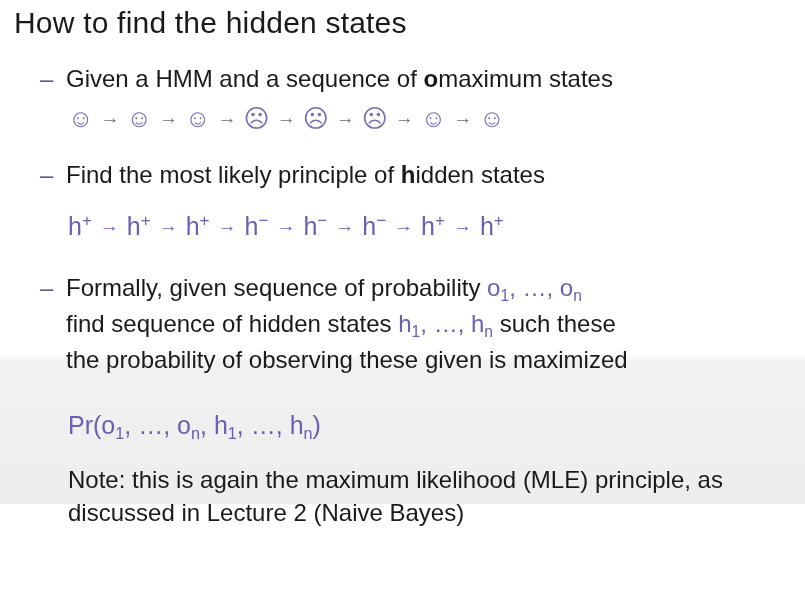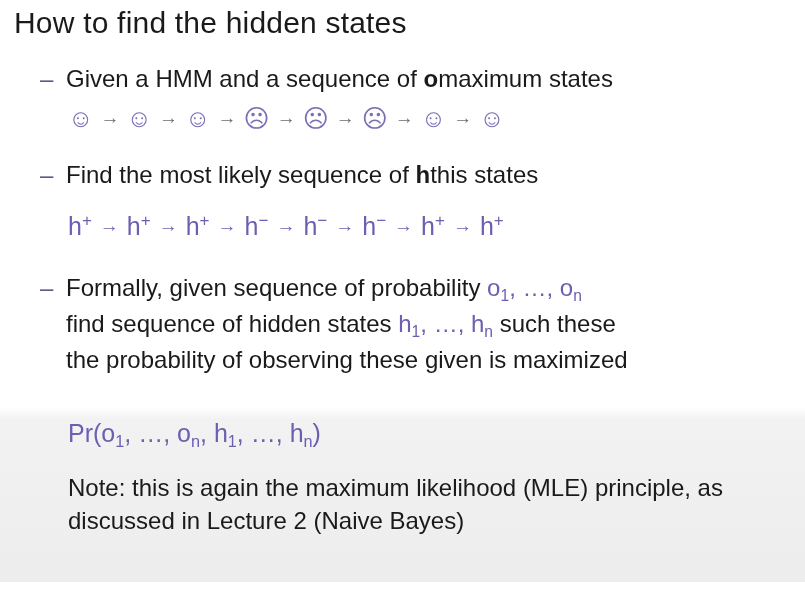--- a/index.html
+++ b/index.html
@@ -9,21 +9,21 @@
   body {
     width: 805px;
     height: 591px;
     background: #ffffff;
     font-family: "Liberation Sans", sans-serif;
     overflow: hidden;
   }
   .slide {
     position: relative;
     width: 805px;
-    height: 582px;
+    height: 504px;
     background: linear-gradient(to bottom, #ffffff 0%, #ffffff 70%, #f2f2f2 72%, #ededed 100%);
     box-sizing: border-box;
   }
   .title {
     position: absolute;
     left: 14px;
     top: 6px;
     font-size: 30px;
     color: #1a1a1a;
     letter-spacing: 0.2px;
@@ -93,21 +93,21 @@
   .sp-2 { height: 22px; }
   .sp-3 { height: 20px; }
   sub {
     font-size: 0.65em;
     vertical-align: baseline;
     position: relative;
     top: 5px;
   }
   .purple { color: #6a5fb0; }
   .pr-row {
-    margin: 20px 0 0 28px;
+    margin: 12px 0 0 28px;
     font-size: 25px;
     color: #6a5fb0;
     line-height: 34px;
     white-space: nowrap;
   }
   .note {
     margin: 18px 0 0 28px;
     font-size: 24px;
     color: #1a1a1a;
     line-height: 33px;
@@ -129,21 +129,21 @@
     </div>
 
     <div class="emoji-row">
       <span class="emoji">☺</span><span class="arrow">→</span><span class="emoji">☺</span><span class="arrow">→</span><span class="emoji">☺</span><span class="arrow">→</span><span class="emoji">☹</span><span class="arrow">→</span><span class="emoji">☹</span><span class="arrow">→</span><span class="emoji">☹</span><span class="arrow">→</span><span class="emoji">☺</span><span class="arrow">→</span><span class="emoji">☺</span>
     </div>
 
     <div class="sp-1"></div>
 
     <div class="bullet">
       <span class="dash">–</span>
-      <span class="btext"><span>Find the most likely sequence of </span><b>h</b><span>this states</span></span>
+      <span class="btext"><span>Find the most likely principle of </span><b>h</b><span>idden states</span></span>
     </div>
 
     <div class="h-row">
       <span><span>h</span><sup>+</sup></span><span class="arrow">→</span><span><span>h</span><sup>+</sup></span><span class="arrow">→</span><span><span>h</span><sup>+</sup></span><span class="arrow">→</span><span><span>h</span><sup>−</sup></span><span class="arrow">→</span><span><span>h</span><sup>−</sup></span><span class="arrow">→</span><span><span>h</span><sup>−</sup></span><span class="arrow">→</span><span><span>h</span><sup>+</sup></span><span class="arrow">→</span><span><span>h</span><sup>+</sup></span>
     </div>
 
     <div class="sp-2"></div>
 
     <div class="bullet">
       <span class="dash">–</span>

